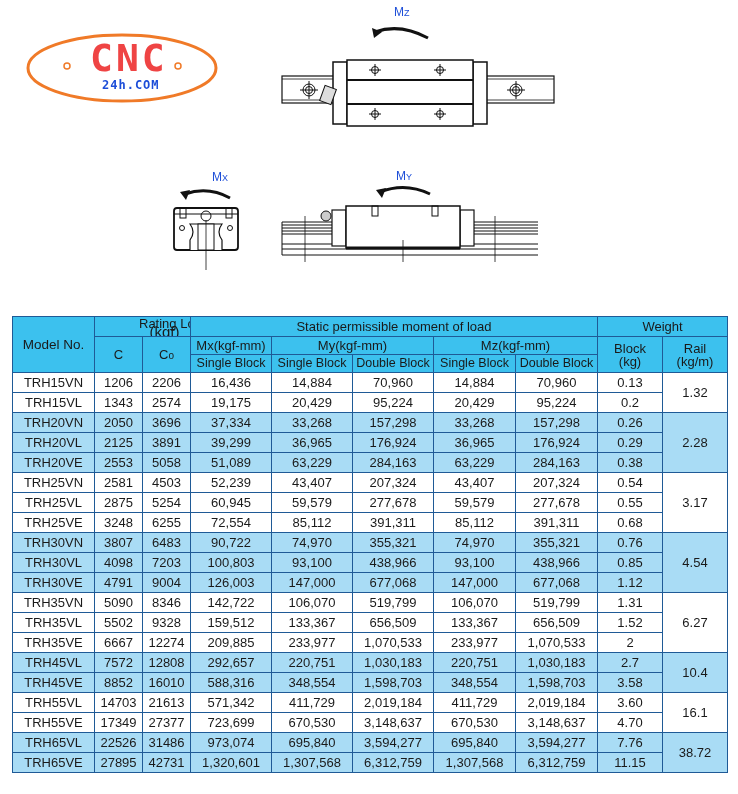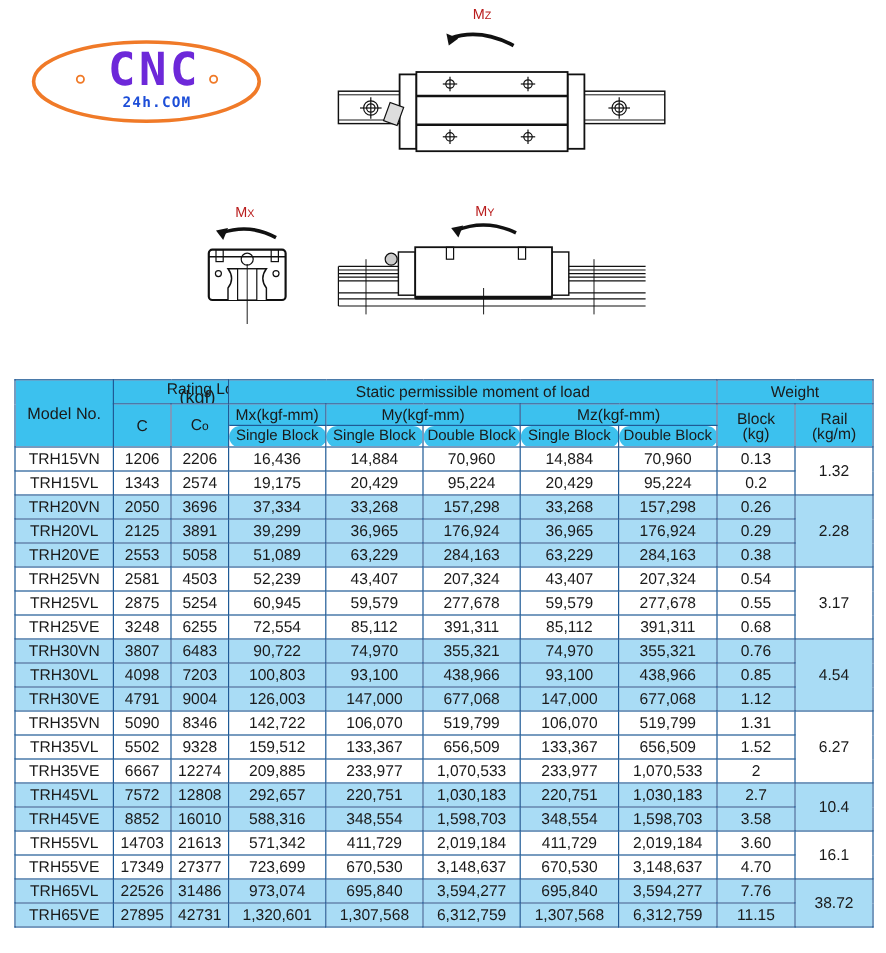--- a/index.html
+++ b/index.html
@@ -1,41 +1,41 @@
 <!DOCTYPE html>
 <html><head>
 <meta charset="utf-8">
 <style>
   html, body { margin:0; padding:0; background:#ffffff; }
   body { width:738px; height:794px; position:relative; overflow:hidden; font-family:"Liberation Sans", sans-serif; color:#1a1a1a; }
   .logo { position:absolute; left:24px; top:30px; width:190px; width:190px; height:70px; }
   .logo svg { display:block; }
   .diagram { position:absolute; }
-  .moment-label { position:absolute; font-size:12px; color:#b91c1c; font-family:"Liberation Sans", sans-serif; }
+  .moment-label { position:absolute; font-size:12px; color:#1d4ed8; font-family:"Liberation Sans", sans-serif; }
   table.spec { position:absolute; left:12px; top:316px; border-collapse:collapse; table-layout:fixed; width:715px; font-size:13px; }
   table.spec td, table.spec th { border:1px solid #1f5a96; text-align:center; padding:0; white-space:nowrap; font-weight:normal; overflow:hidden; }
   table.spec thead th { background:#3cc1ee; color:#1a1a1a; line-height:17px; }
-  table.spec thead th.sub { font-size:12.5px;border-radius:9px; }
+  table.spec thead th.sub { font-size:12.5px; }
   table.spec tbody td { height:19px; line-height:19px; }
   tr.w td { background:#ffffff; }
   tr.b td { background:#a9dcf5; }
   td.rail { background:inherit; }
   .small { font-size:15px; line-height:9px; display:block; margin-top:-3px; }
   .twoline { line-height:13px; display:block; }
 </style>
 </head>
 <body>
 
 <div class="logo">
   <svg width="200" height="76" viewBox="0 0 200 76">
     <ellipse cx="98" cy="38" rx="94" ry="33" fill="#ffffff" stroke="#f07a28" stroke-width="3"></ellipse>
     <circle cx="43" cy="36" r="3" fill="none" stroke="#f07a28" stroke-width="1.5"></circle>
     <circle cx="196" cy="36" r="3" fill="none" stroke="#f07a28" stroke-width="1.5" transform="translate(-42,0)"></circle>
   </svg>
-  <div style="position:absolute;left:66px;top:8px;font-family:'DejaVu Sans Mono',monospace;font-weight:bold;font-size:38px;letter-spacing:3px;color:#6d28d9;line-height:40px;">CNC</div>
+  <div style="position:absolute;left:66px;top:8px;font-family:'DejaVu Sans Mono',monospace;font-weight:bold;font-size:38px;letter-spacing:3px;color:#ef4444;line-height:40px;">CNC</div>
   <div style="position:absolute;left:78px;top:48px;font-family:'DejaVu Sans Mono',monospace;font-weight:bold;font-size:12px;letter-spacing:1px;color:#1d4ed8;line-height:14px;">24h.COM</div>
 </div>
 
 <div class="moment-label" style="left:394px;top:5px;">
   <span>M<span style="font-size:9px">Z</span></span>
 </div>
 <svg class="diagram" style="left:270px;top:20px;" width="300" height="110" viewBox="0 0 300 110">
 
   <path d="M 158 18 Q 130 3 105 12" fill="none" stroke="#111" stroke-width="3"></path>
   <polygon points="102,8 112,12 104,18" fill="#111"></polygon>
@@ -70,21 +70,21 @@
       <line x1="39" y1="61" x2="39" y2="79"></line>
     <circle cx="246" cy="70" r="6"></circle>
       <circle cx="246" cy="70" r="3.5"></circle>
       <line x1="237" y1="70" x2="255" y2="70"></line>
       <line x1="246" y1="61" x2="246" y2="79"></line>
   </g>
 
   <rect x="52" y="67" width="12" height="16" fill="#ddd" stroke="#111" stroke-width="1" transform="rotate(20 58 75)"></rect>
 </svg>
 
-<div class="moment-label" style="left:196px;top:170px;">
+<div class="moment-label" style="left:212px;top:170px;">
   <span>M<span style="font-size:9px">X</span></span>
 </div>
 <svg class="diagram" style="left:160px;top:180px;" width="100" height="90" viewBox="0 0 100 90">
   <path d="M 70 18 Q 48 6 25 14" fill="none" stroke="#111" stroke-width="3"></path>
   <polygon points="20,12 30,10 26,20" fill="#111"></polygon>
   <rect x="14" y="28" width="64" height="42" rx="3" fill="#fff" stroke="#111" stroke-width="1.8"></rect>
   <line x1="14" y1="34" x2="78" y2="34" stroke="#111" stroke-width="1.2"></line>
   <path d="M 30 70 L 30 60 Q 36 52 30 44 L 62 44 Q 56 52 62 60 L 62 70" fill="#fff" stroke="#111" stroke-width="1.2"></path>
   <rect x="38" y="44" width="16" height="26" fill="#fff" stroke="#111" stroke-width="1"></rect>
   <line x1="46" y1="40" x2="46" y2="90" stroke="#111" stroke-width="0.8"></line>

